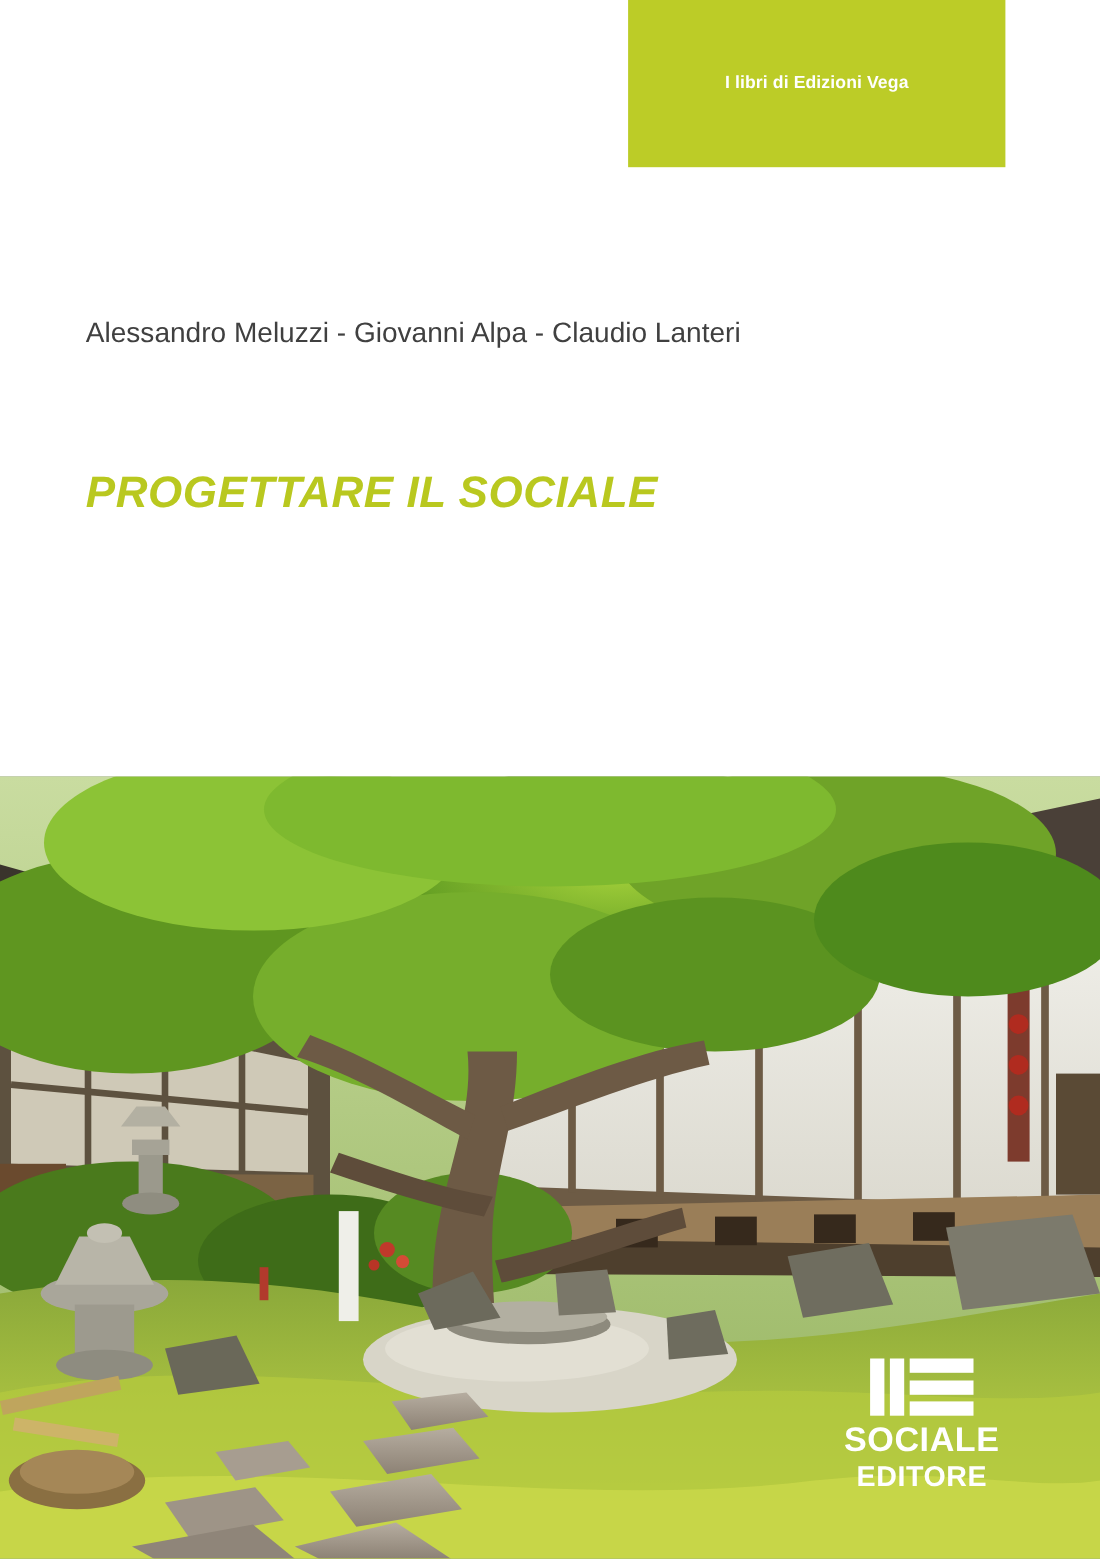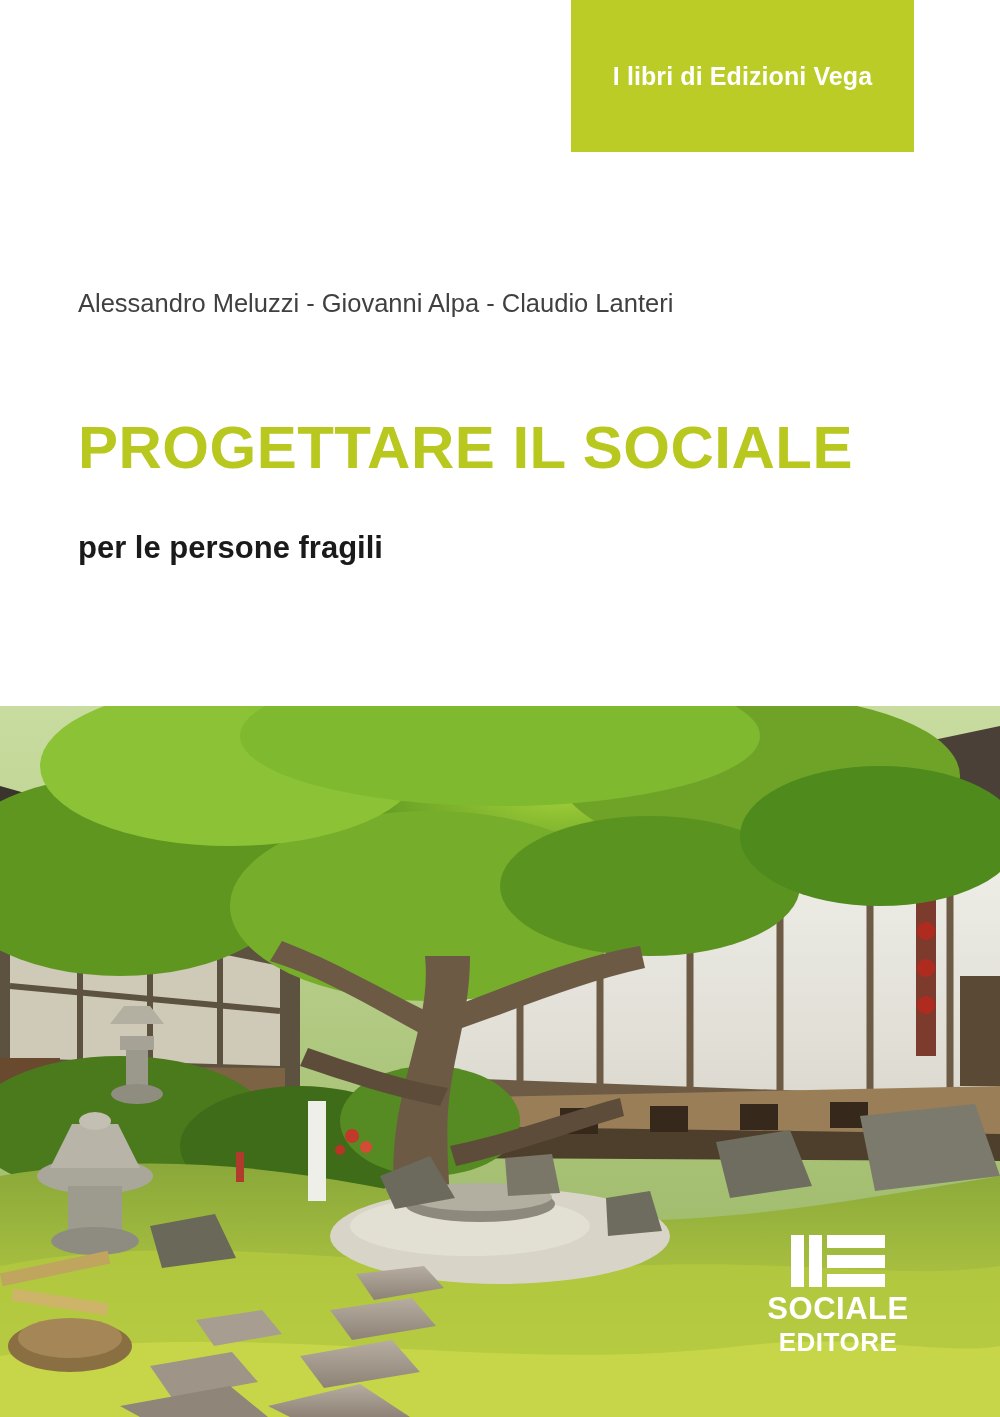--- a/index.html
+++ b/index.html
@@ -22,21 +22,21 @@
     top: 0;
     width: 343px;
     height: 152px;
     background: #bccc27;
     color: #ffffff;
     display: flex;
     align-items: center;
     justify-content: center;
   }
   .badge-label {
-    font-size: 25px;
+    font-size: 16px;
     font-weight: bold;
     letter-spacing: 0.1px;
     white-space: nowrap;
   }
 
   
   .authors {
     position: absolute;
     left: 78px;
     top: 238px;
@@ -50,25 +50,26 @@
     font-weight: 400;
     white-space: nowrap;
   }
 
   
   .title {
     position: absolute;
     left: 78px;
     top: 412px;
     color: #b9c81f;
-    font-size: 60px;
+    font-size: 40px;
     font-weight: bold;
     letter-spacing: 0.5px;
     line-height: 72px;
     white-space: nowrap;
+    font-style: italic;
   }
 
   
   .subtitle {
     position: absolute;
     left: 78px;
     top: 524px;
     color: #1a1a1a;
     width: 800px;
   }
@@ -150,21 +151,20 @@
   <div class="badge-label">I libri di Edizioni Vega</div>
 </div>
 
 <div class="authors">
   <div class="authors-line">Alessandro Meluzzi - Giovanni Alpa - Claudio Lanteri</div>
 </div>
 
 <div class="title">PROGETTARE IL SOCIALE</div>
 
 <div class="subtitle">
-  <div class="subtitle-line">per le persone fragili</div>
 </div>
 
 <div class="photo">
   <svg viewBox="0 0 1000 711" preserveAspectRatio="none" aria-hidden="true">
     <defs>
       <linearGradient id="skyG" x1="0" y1="0" x2="0" y2="1">
         <stop offset="0%" stop-color="#c9dca0"></stop>
         <stop offset="100%" stop-color="#93b25c"></stop>
       </linearGradient>
       <linearGradient id="mossG" x1="0" y1="0" x2="0" y2="1">

